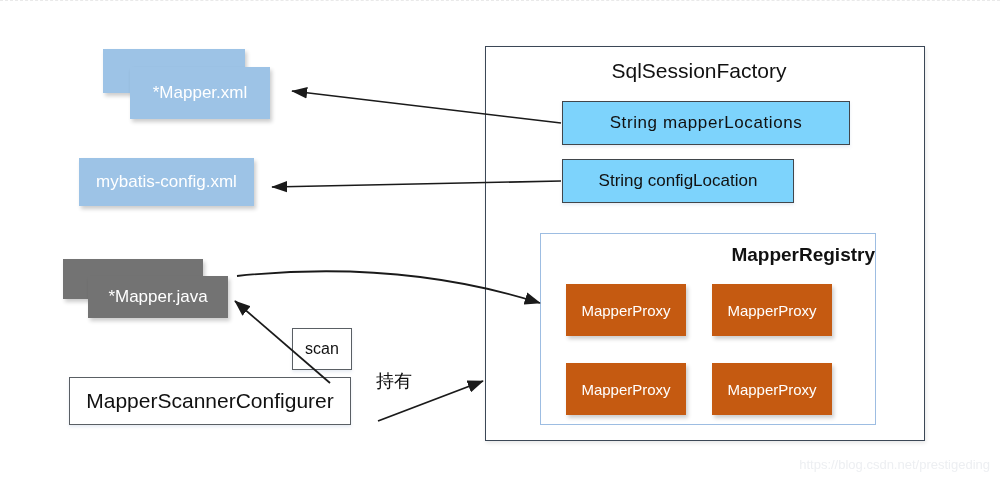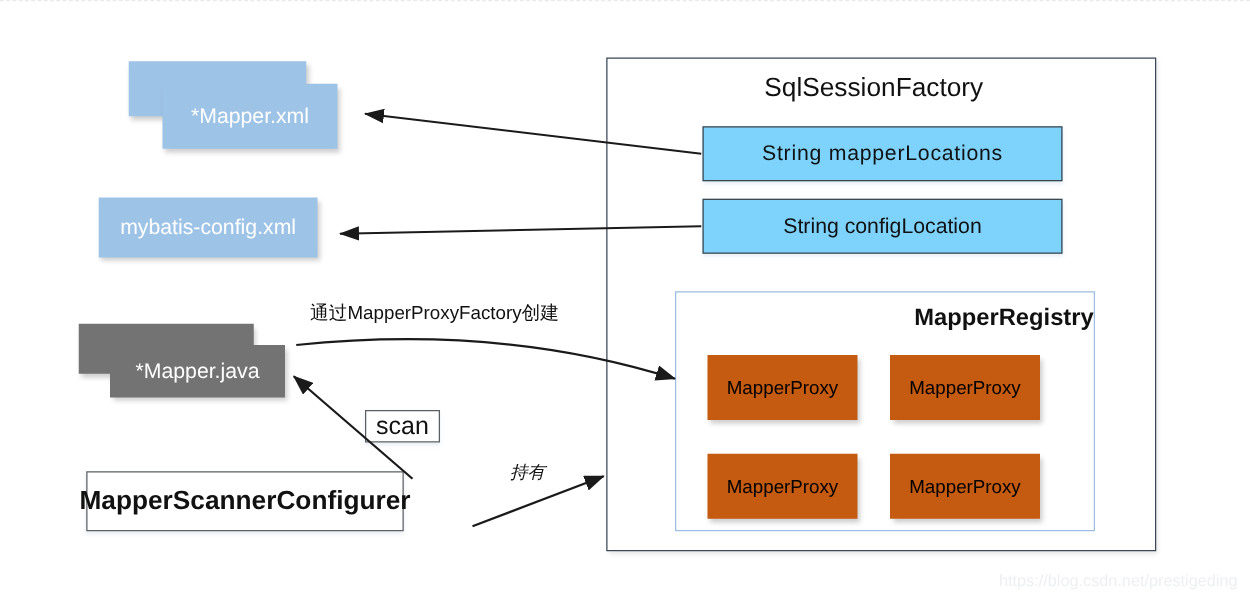--- a/index.html
+++ b/index.html
@@ -80,21 +80,21 @@
     left: 0;
     right: 0;
     top: 10px;
     text-align: right;
     font-size: 19px;
     font-weight: bold;
     color: #111111;
   }
   .proxy-box {
     background: #C55A11;
-    color: #000000;
+    color: #ffffff;
     font-size: 15px;
     box-shadow: 2px 3px 4px rgba(0,0,0,0.20);
     z-index: 3;
   }
   
   .plain-box {
     background: #ffffff;
     border: 1.2px solid #5A5F64;
     color: #111111;
     box-shadow: 0 2px 3px rgba(120,150,190,0.18);
@@ -138,60 +138,59 @@
 
   <div class="node blue-box front" style="left:130px; top:66px; width:140px; height:52px; font-size:17px;">
     <span>*Mapper.xml</span>
   </div>
 
   <div class="node gray-box back" style="left:63px; top:258px; width:140px; height:40px;"></div>
   <div class="node gray-box front" style="left:88px; top:275px; width:140px; height:42px; font-size:17px;">
     <span>*Mapper.java</span>
   </div>
 
-  <div class="node plain-box" style="left:292px; top:327px; width:60px; height:26px; font-size:20px;">
+  <div class="node plain-box" style="left:292px; top:327px; width:60px; height:42px; font-size:16px;">
     <span>scan</span>
   </div>
 
-  <div class="node plain-box" style="left:69px; top:376px; width:254px; height:48px; font-size:21px;font-weight:bold;">
+  <div class="node plain-box" style="left:69px; top:376px; width:282px; height:48px; font-size:21px;">
     <span>MapperScannerConfigurer</span>
   </div>
 
   <div class="node panel" style="left:485px; top:45px; width:440px; height:395px;">
     <div class="panel-title">SqlSessionFactory</div>
   </div>
 
   <div class="node field-box" style="left:562px; top:100px; width:288px; height:44px;">
     <span class="mono-ls">String mapperLocations</span>
   </div>
 
-  <div class="node field-box" style="left:562px; top:158px; width:288px; height:44px;">
+  <div class="node field-box" style="left:562px; top:158px; width:232px; height:44px;">
     <span>String configLocation</span>
   </div>
 
   <div class="node registry" style="left:540px; top:232px; width:336px; height:192px;">
     <div class="registry-title">MapperRegistry</div>
   </div>
 
   <div class="node proxy-box" style="left:566px; top:283px; width:120px; height:52px;">
     <span>MapperProxy</span>
   </div>
   <div class="node proxy-box" style="left:712px; top:283px; width:120px; height:52px;">
     <span>MapperProxy</span>
   </div>
   <div class="node proxy-box" style="left:566px; top:362px; width:120px; height:52px;">
     <span>MapperProxy</span>
   </div>
   <div class="node proxy-box" style="left:712px; top:362px; width:120px; height:52px;">
     <span>MapperProxy</span>
   </div>
 
-  <div class="label" style="left:248px; top:240px; font-size:15px;">通过MapperProxyFactory创建</div>
-
-  <div class="label" style="left:408px; top:368px; font-size:14px;font-style:italic;">持有</div>
+
+  <div class="label" style="left:376px; top:368px; font-size:18px;">持有</div>
 
   <svg id="arrows" viewBox="0 0 1000 480">
     <defs>
       <marker id="arrowhead" markerWidth="9" markerHeight="7" refX="8.5" refY="3.5" orient="auto" markerUnits="strokeWidth">
         <polygon points="0 0, 9 3.5, 0 7" fill="#1a1a1a"></polygon>
       </marker>
       <marker id="arrowhead-thin" markerWidth="10" markerHeight="8" refX="9.5" refY="4" orient="auto" markerUnits="strokeWidth">
         <polygon points="0 0.4, 10 4, 0 7.6" fill="#1a1a1a"></polygon>
       </marker>
     </defs>

